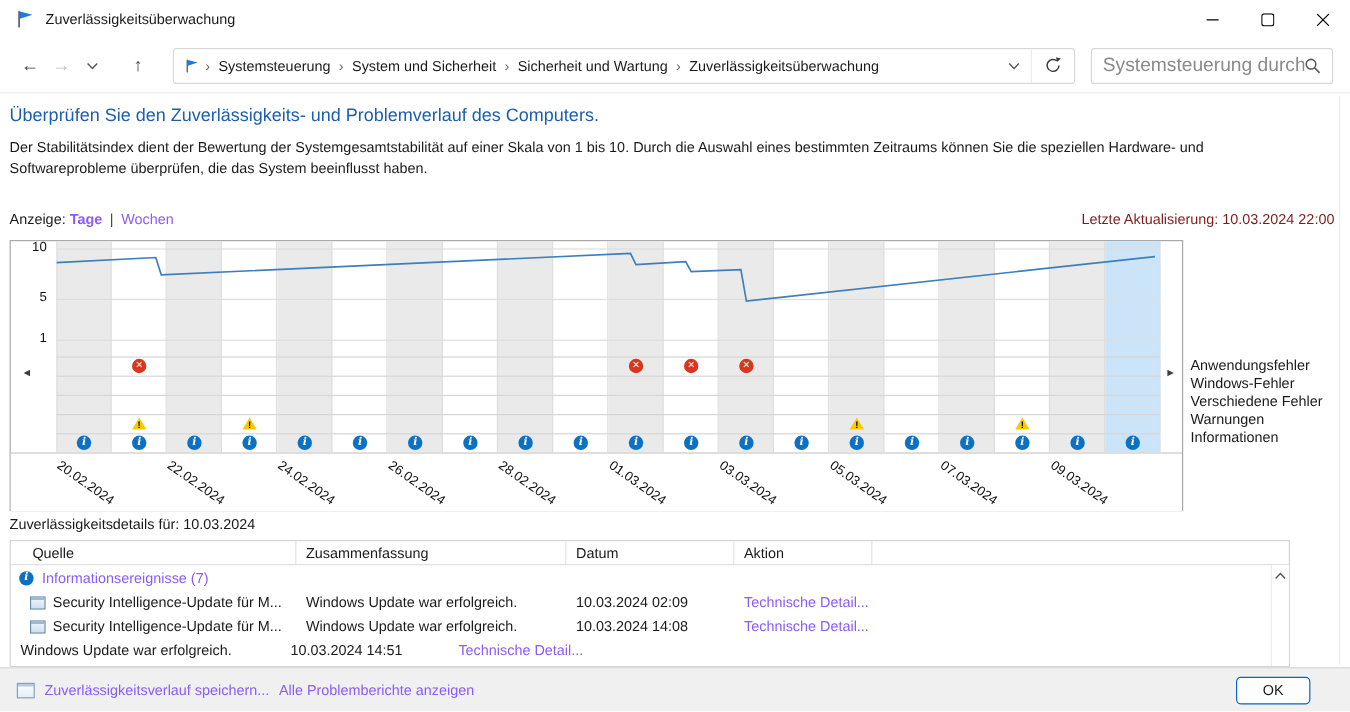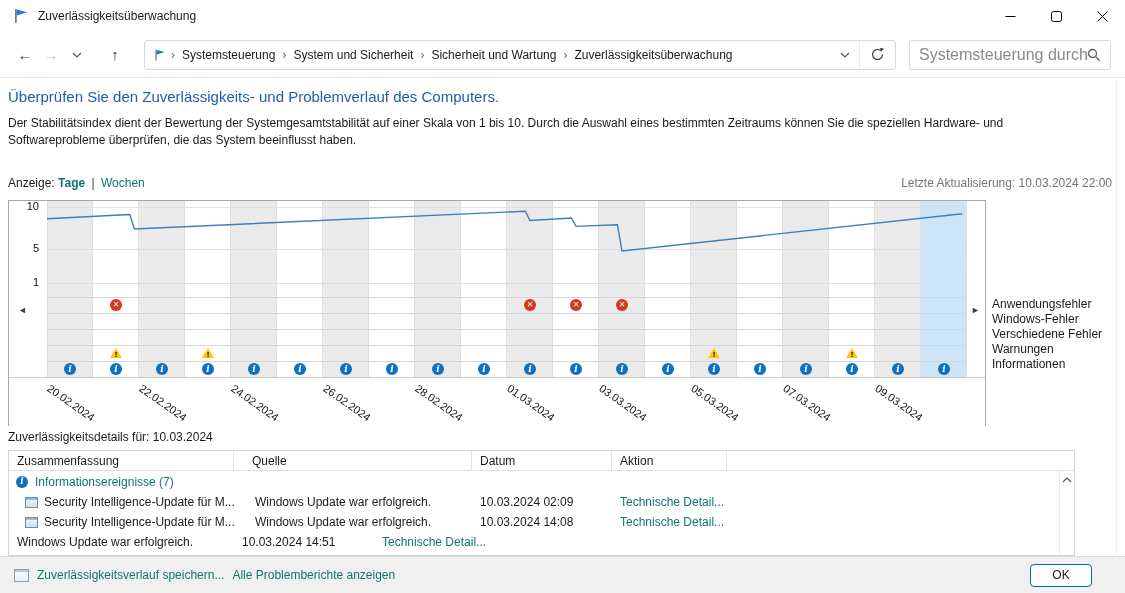--- a/index.html
+++ b/index.html
@@ -27,24 +27,24 @@
   #searchbox input{border:none;outline:none;flex:1;font-size:16px;font-family:inherit;color:#0369a1;min-width:0;}
   #searchbox input::placeholder{color:#8a8a8a;}
 
   
   #content{position:absolute;top:78px;left:0;right:0;height:478px;background:#fff;overflow:hidden;}
   #content-scroll-line{position:absolute;top:2px;bottom:2px;right:8px;width:1px;background:#ededed;}
   #page-heading{position:absolute;top:10px;left:8px;font-size:15px;color:#1d5fad;}
   #page-desc{position:absolute;top:37px;left:8px;width:1092px;line-height:1.4;color:#1a1a1a;}
   #view-row{position:absolute;top:98px;left:8px;}
   #view-row .lbl{color:#1a1a1a;}
-  .link{color:#0f766e;}
+  .link{color:#8b5cf6;}
   #view-days{font-weight:bold;}
   #view-sep{color:#444;padding:0 3px;}
-  #last-update{position:absolute;top:98px;right:13px;color:#737373;}
+  #last-update{position:absolute;top:98px;right:13px;color:#7f1d1d;}
 
   
   #chart{position:absolute;top:122px;left:8px;width:978px;height:226px;border:1px solid #a8a8a8;background:#fff;}
   #chart-cols{position:absolute;inset:0;}
   .day-col{position:absolute;top:0;height:176px;border-right:1px solid #dedede;}
   .day-col.shade{background:#eaeaea;}
   .day-col.sel{background:#cbe4f7;}
   .gridline{position:absolute;height:1px;background:#dedede;}
   .ytick{position:absolute;left:0;width:30px;text-align:right;font-size:11px;color:#111;}
   #chart-vline{position:absolute;left:38px;top:0;width:1px;height:176px;background:#dedede;}
@@ -278,22 +278,22 @@
       <div class="legend-item">Windows-Fehler</div>
       <div class="legend-item">Verschiedene Fehler</div>
       <div class="legend-item">Warnungen</div>
       <div class="legend-item">Informationen</div>
     </div>
 
   <div id="details-title">Zuverlässigkeitsdetails für: 10.03.2024</div>
 
   <div id="dtable">
     <div class="thead">
+      <span class="hcell c1">Quelle</span>
       <span class="hcell c2">Zusammenfassung</span>
-      <span class="hcell c1">Quelle</span>
       <span class="hcell c3">Datum</span>
       <span class="hcell c4">Aktion</span>
     </div>
     <div class="grow-row">
       <span class="ev info">i</span>
       <span class="link">Informationsereignisse (7)</span>
     </div>
     <div id="detail-rows">
         <div class="drow">
           <span class="cell c1">

